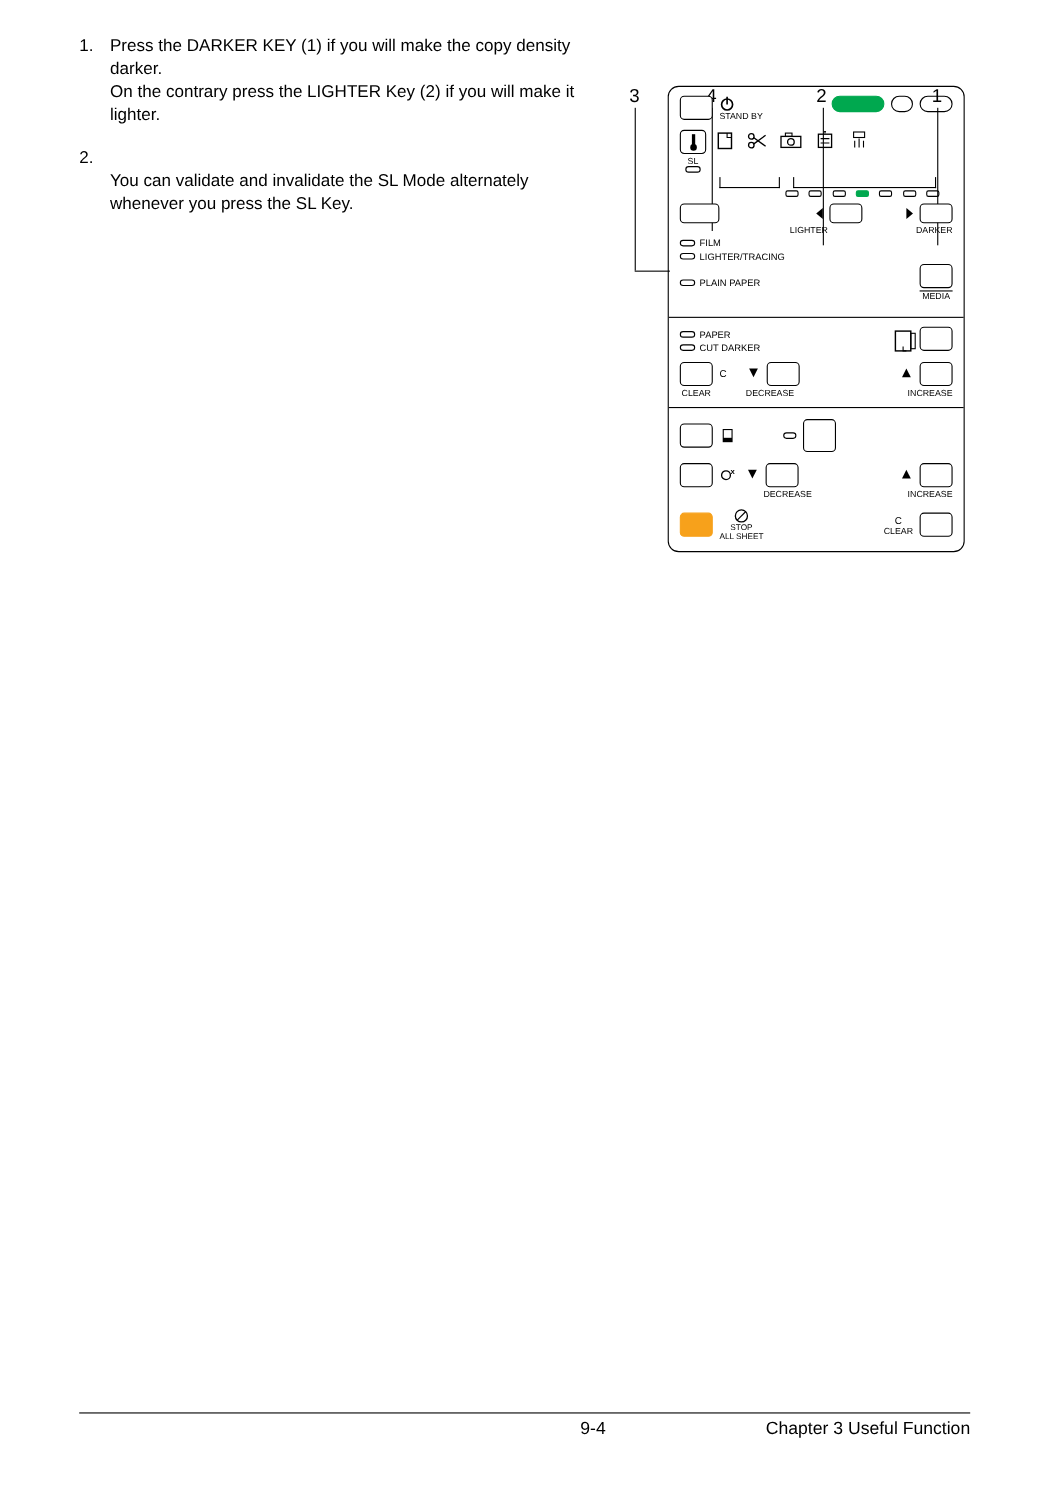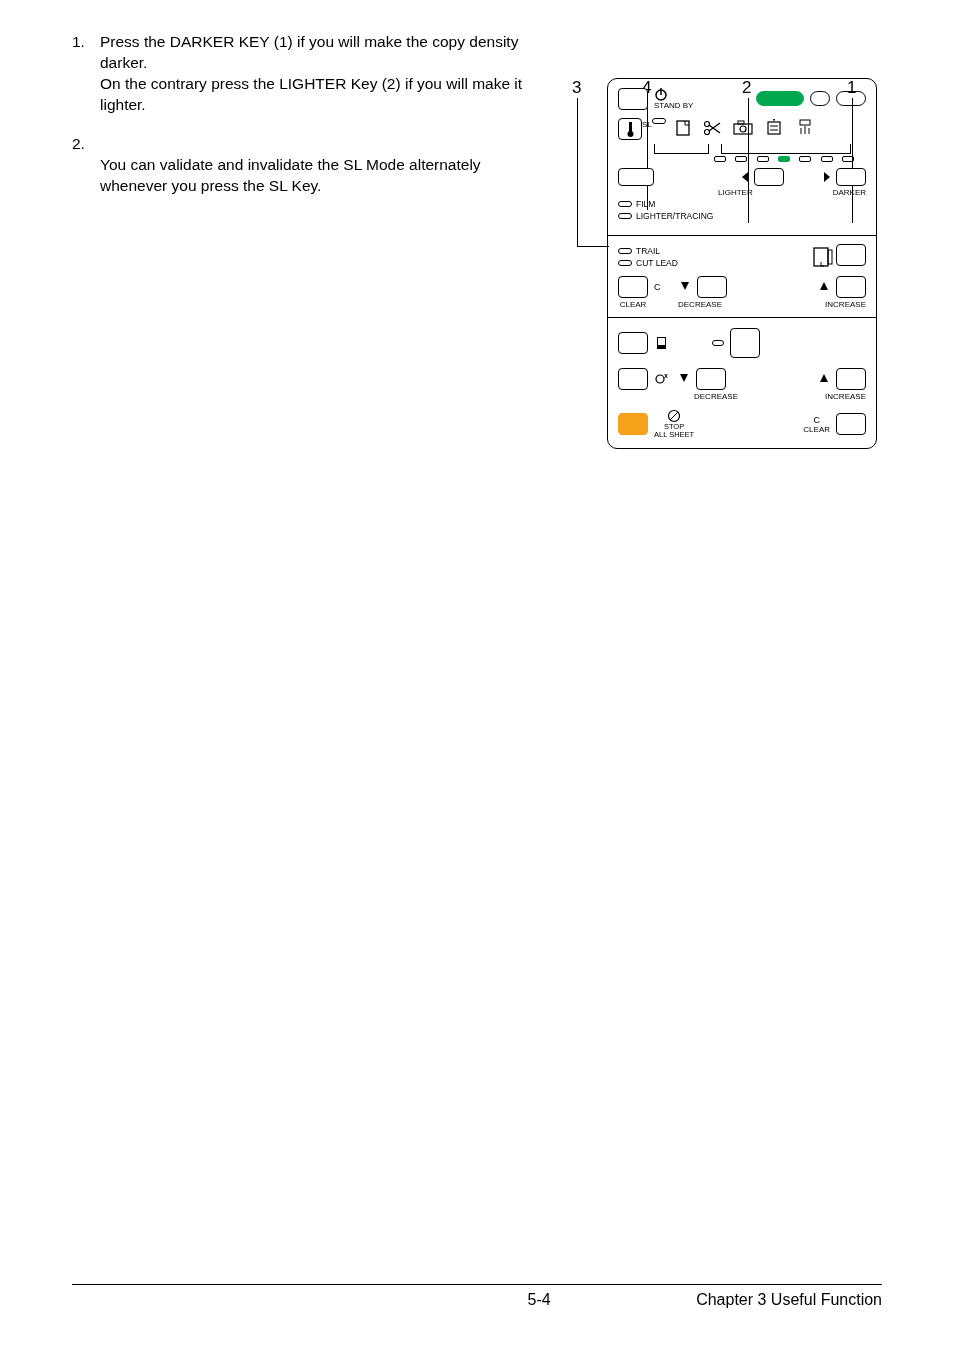--- a/index.html
+++ b/index.html
@@ -162,37 +162,37 @@
 
         <div class="ptr-line" style="left:5px; top:20px; height:148px;"></div>
         <div class="ptr-horiz" style="left:5px; top:168px; width:32px;"></div>
         <div class="ptr-line" style="left:75px; top:20px; height:112px;"></div>
         <div class="ptr-line" style="left:176px; top:20px; height:125px;"></div>
         <div class="ptr-line" style="left:280px; top:20px; height:125px;"></div>
 
         <div class="panel">
 
           <div class="panel-section" style="padding-bottom:12px;">
-            <div style="display:flex; align-items:center; gap:6px;">
+            <div style="display:flex; align-items:flex-start; gap:6px;">
               <span class="keybtn"></span>
               <div>
                 <svg width="14" height="14">
                     <circle cx="7" cy="8" r="5" stroke="#000" fill="none" stroke-width="1.5"></circle>
                     <line x1="7" y1="1" x2="7" y2="8" stroke="#000" stroke-width="1.5"></line>
                   </svg>
                 <div style="font-size:8px;">STAND BY</div>
               </div>
               <div style="flex:1"></div>
               <span class="pill green"></span>
               <span class="pill" style="width:20px;"></span>
               <span class="pill" style="width:30px;"></span>
             </div>
 
             <div style="display:flex; gap:8px; margin-top:8px; align-items:flex-start;">
-              <div style="display:flex; flex-direction:row; align-items:flex-start;">
+              <div style="display:flex; flex-direction:column; align-items:center;">
                 <span class="keybtn" style="width:24px;">
                   <svg width="22" height="20">
                       <rect x="10" y="3" width="3" height="10" fill="#000"></rect>
                       <circle cx="11.5" cy="15" r="3" fill="#000"></circle>
                     </svg>
                 </span>
                 <div style="font-size:8px; margin-top:2px;">SL</div>
                 <span class="led-indicator"></span>
               </div>
               <svg width="20" height="20">
@@ -261,32 +261,41 @@
             </div>
 
             <div class="label-line">
                 <span class="led-indicator"></span>
                 <span>FILM</span>
               </div>
             <div class="label-line">
                 <span class="led-indicator"></span>
                 <span>LIGHTER/TRACING</span>
               </div>
+            <div class="label-line">
+              <span class="led-indicator"></span>
+                <span>PLAIN PAPER</span>
+              <div style="flex:1;"></div>
+              <div style="text-align:center;">
+                <span class="keybtn"></span>
+                <div style="font-size:8px; border-top:1px solid #000; margin-top:2px;">MEDIA</div>
+              </div>
+            </div>
           </div>
 
           <div class="panel-section">
             <div style="display:flex;">
               <div>
                 <div class="label-line">
                     <span class="led-indicator"></span>
-                    <span>TRAIL</span>
+                    <span>PAPER</span>
                   </div>
                 <div class="label-line">
                     <span class="led-indicator"></span>
-                    <span>CUT LEAD</span>
+                    <span>CUT DARKER</span>
                   </div>
               </div>
               <div style="flex:1;"></div>
               <svg width="26" height="26">
                   <rect x="4" y="4" width="14" height="18" stroke="#000" fill="none" stroke-width="1.3"></rect>
                   <rect x="18" y="6" width="4" height="14" stroke="#000" fill="none"></rect>
                   <polyline points="11,18 11,22 14,22" stroke="#000" fill="none"></polyline>
                 </svg>
               <span class="keybtn"></span>
             </div>
@@ -367,15 +376,15 @@
             </div>
           </div>
         </div>
       </div>
     </div>
   </div>
 </div>
 
 <div class="footer">
   <span></span>
-  <span class="pn">5-4</span>
+  <span class="pn">9-4</span>
   <span>Chapter 3    Useful Function</span>
 </div>
 
 </body></html>

